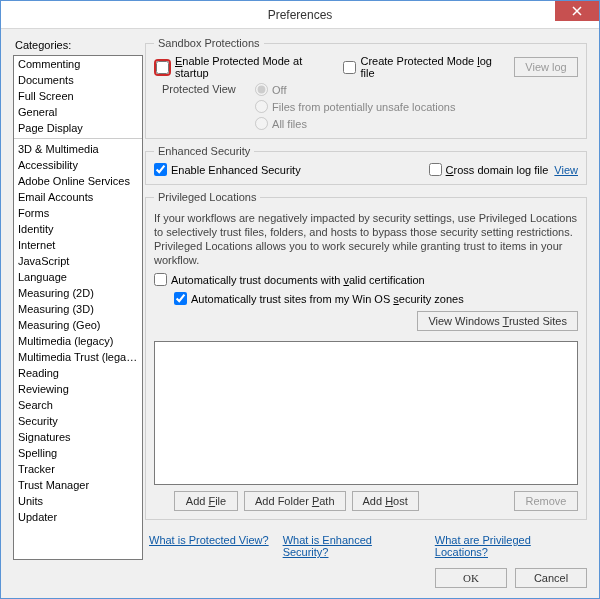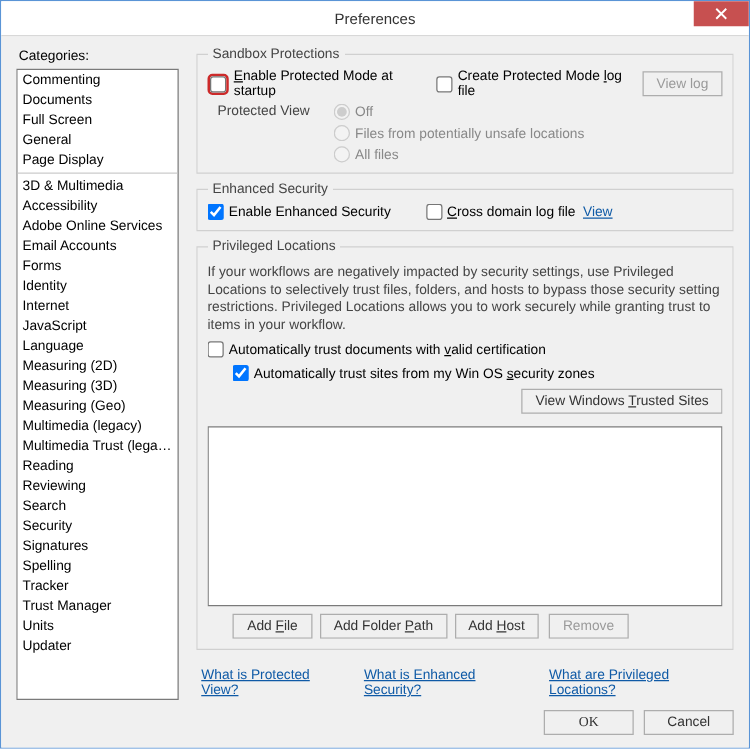--- a/index.html
+++ b/index.html
@@ -2,32 +2,32 @@
 <html><head>
 <meta charset="utf-8">
 <style>
   * { box-sizing: border-box; }
   html, body { margin: 0; padding: 0; font-family: "Segoe UI", Tahoma, sans-serif; font-size: 11px; color: #000; background: #fff; }
   .window { width: 600px; height: 599px; background: #fff; border: 1px solid #5a94d6; display: flex; flex-direction: column; }
   .titlebar { height: 28px; background: #fff; border-bottom: 1px solid #d8d8d8; display: flex; align-items: center; position: relative; }
   .titlebar .title { flex: 1; text-align: center; font-size: 12px; color: #333; }
   .titlebar .close { width: 44px; height: 20px; background: #c75050; color: #fff; display: flex; align-items: center; justify-content: center; position: absolute; right: 0; top: 0; font-size: 12px; }
   .body { flex: 1; display: flex; flex-direction: column; padding: 8px 12px 10px 12px; background: #f0f0f0; overflow: hidden; }
-  .cols { flex: 1; display: flex; gap: 14px; overflow: hidden; }
+  .cols { flex: 1; display: flex; gap: 2px; overflow: hidden; }
   .left { width: 130px; display: flex; flex-direction: column; }
   .left .label { margin: 2px 0 4px 2px; }
   .listbox { flex: 1; background: #fff; border: 1px solid #7a7a7a; overflow: hidden; }
   .listbox .group-div { height: 1px; background: #ccc; margin: 2px 0; }
   .listbox .item { padding: 1px 4px; white-space: nowrap; overflow: hidden; text-overflow: ellipsis; line-height: 14px; cursor: default; }
   .listbox .item.selected { background: #3399ff; color: #fff; }
   .right { flex: 1; display: flex; flex-direction: column; gap: 6px; overflow: hidden; }
   fieldset { border: 1px solid #d0d0d0; padding: 6px 8px 8px 8px; margin: 0; }
   legend { padding: 0 4px; color: #444; }
   .row { display: flex; align-items: center; gap: 6px; flex-wrap: wrap; padding-left: 20px; }
-  .spread { display: flex; justify-content: flex-start; align-items: center; gap: 8px; }
+  .spread { display: flex; justify-content: space-between; align-items: center; gap: 8px; }
   .chk { display: flex; align-items: center; gap: 4px; }
   .chk input { margin: 0; }
   .chk .hl { border: 2px solid #cc2a2a; border-radius: 4px; padding: 0; display: inline-flex; }
   .chk .hl input { margin: 0; }
   .mn { text-decoration: underline; }
   .btn { background: #f0f0f0; border: 1px solid #adadad; padding: 3px 10px; font-size: 11px; color: #333; min-width: 64px; }
   .btn:disabled { color: #9a9a9a; }
   .link { color: #0f5aa6; text-decoration: underline; }
   .subgrid { margin-top: 4px; padding-left: 8px; font-size: 11px; color: #333; }
   .subgrid .lbl { display: inline-block; width: 90px; vertical-align: top; color: #444; }

